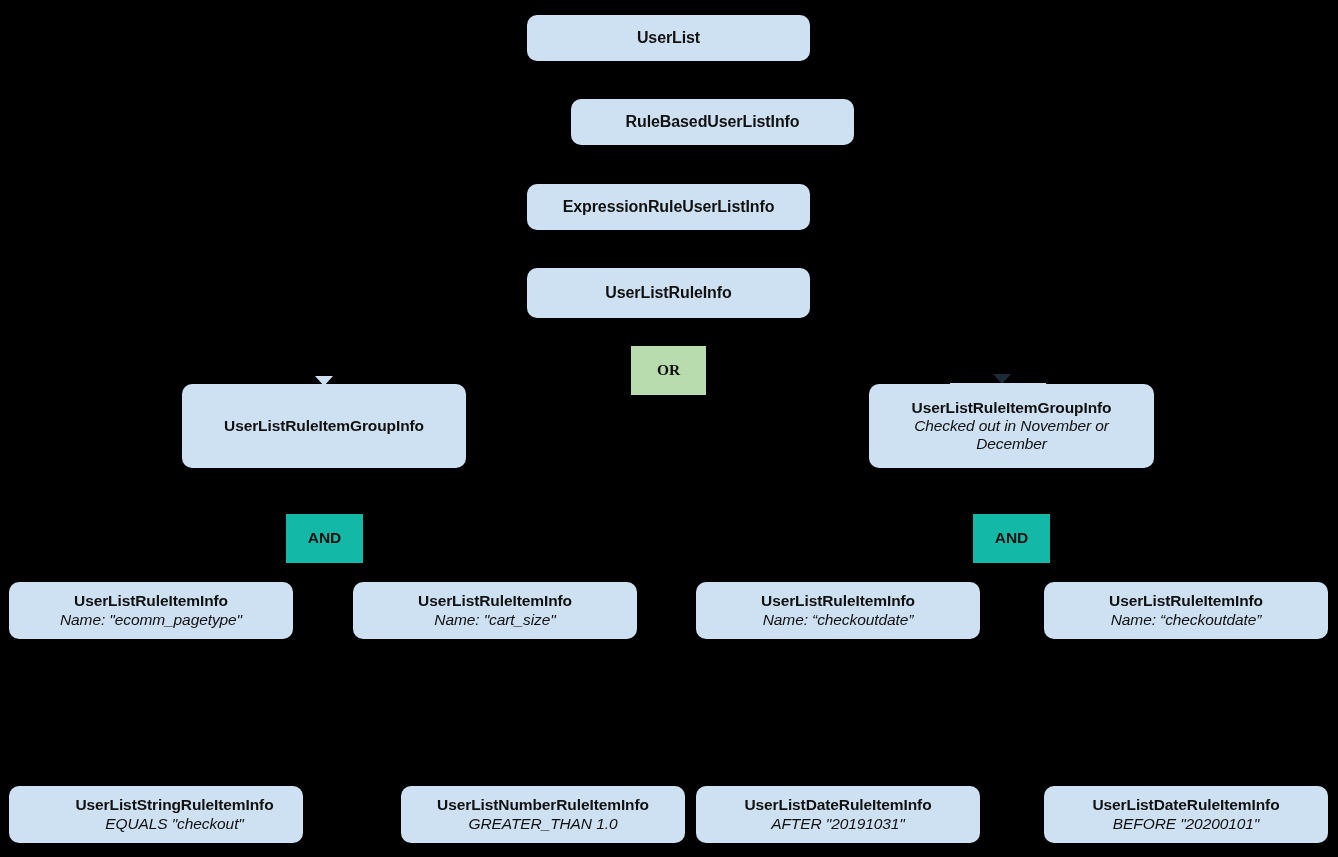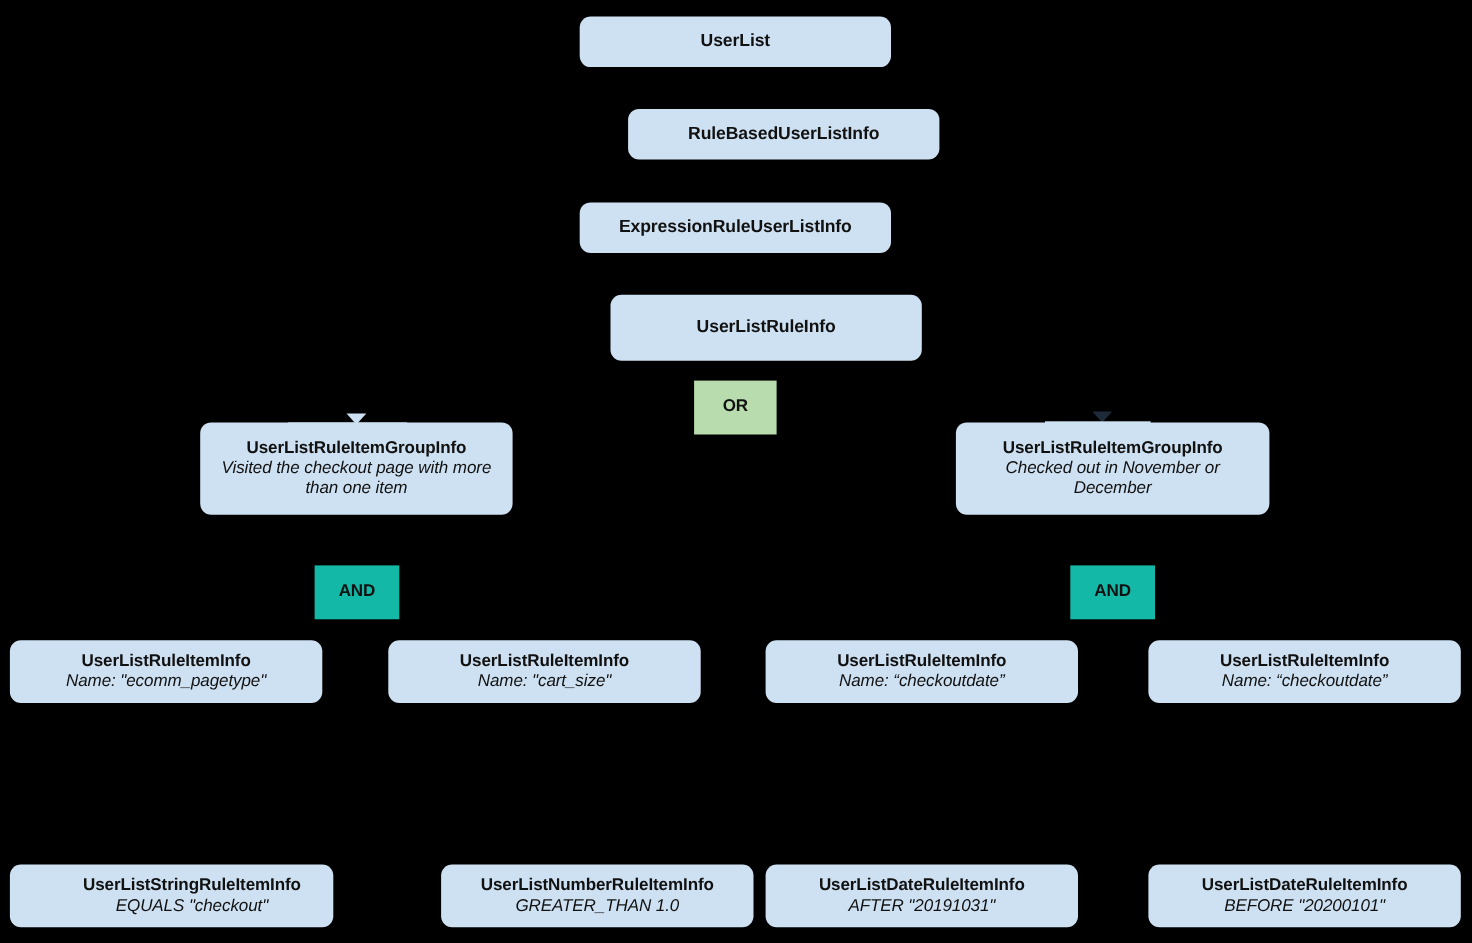--- a/index.html
+++ b/index.html
@@ -57,21 +57,21 @@
   .node.entity.single .title {
     font-size: 16px;
   }
 
   
   .node.op {
     border-radius: 0;
     font-weight: bold;
     font-size: 15px;
   }
-  .node.op-or  { background: #b8dcae; }
+  .node.op-or  { background: #b8dcae; font-family: Liberation Serif, serif; }
   .node.op-and { background: #14b8a6; }
 
   
   .connector {
     position: absolute;
     background: #cee1f2;
   }
   .notch {
     position: absolute;
     width: 0;
@@ -96,31 +96,30 @@
   </div>
 
   <div class="node entity single" style="left:527px; top:99px; width:283px; height:46px;margin-left:44px;">
     <div class="title">RuleBasedUserListInfo</div>
   </div>
 
   <div class="node entity single" style="left:527px; top:184px; width:283px; height:46px;">
     <div class="title">ExpressionRuleUserListInfo</div>
   </div>
 
-  <div class="node entity single" style="left:527px; top:268px; width:283px; height:60px;margin-left:28px;">
+  <div class="node entity single" style="left:527px; top:268px; width:283px; height:50px;">
     <div class="title">UserListRuleInfo</div>
   </div>
 
   <div class="node op op-or" style="left:631px; top:346px; width:75px; height:49px;">
     <div class="title">OR</div>
   </div>
 
   <div class="node entity" style="left:182px; top:384px; width:284px; height:84px;">
     <div class="title">UserListRuleItemGroupInfo</div>
-    <div class="subtitle">Visited the checkout page with more than one item</div>
   </div>
 
   <div class="node entity" style="left:869px; top:384px; width:285px; height:84px;">
     <div class="title">UserListRuleItemGroupInfo</div>
     <div class="subtitle">Checked out in November or December</div>
   </div>
 
   <div class="node op op-and" style="left:286px; top:514px; width:77px; height:49px;">
     <div class="title">AND</div>
   </div>

